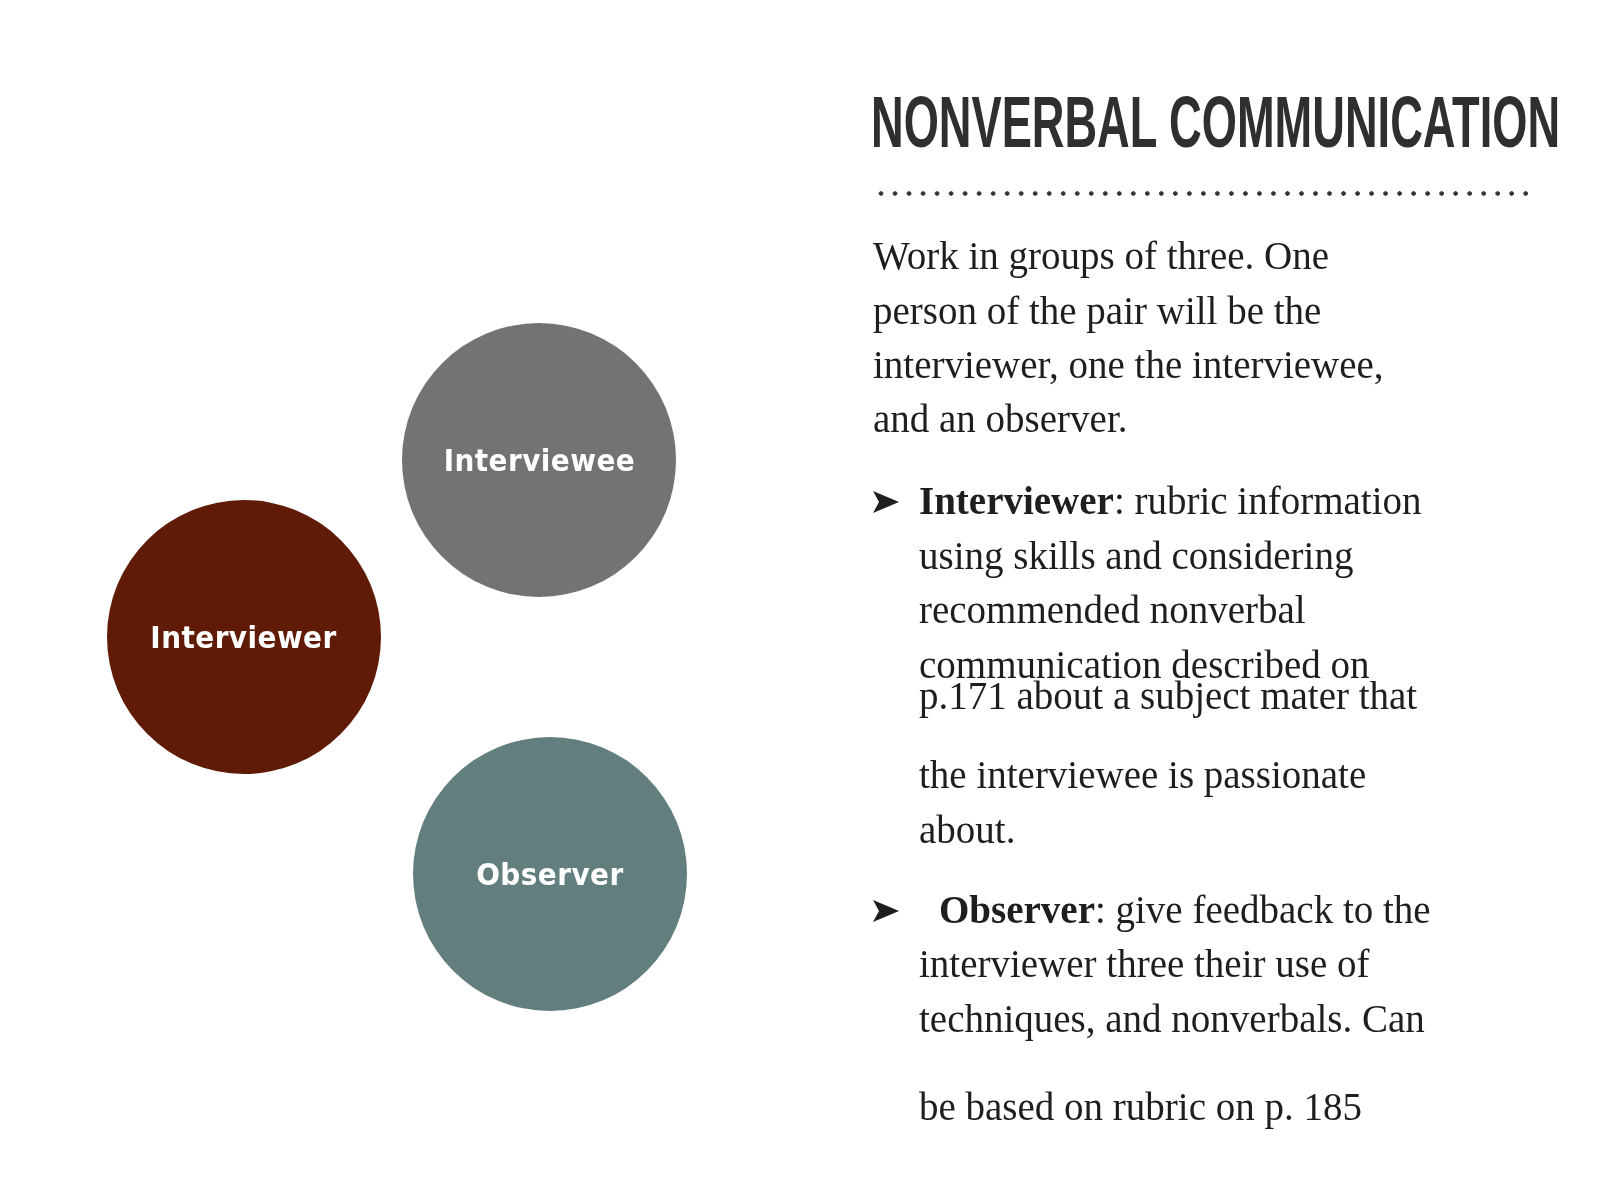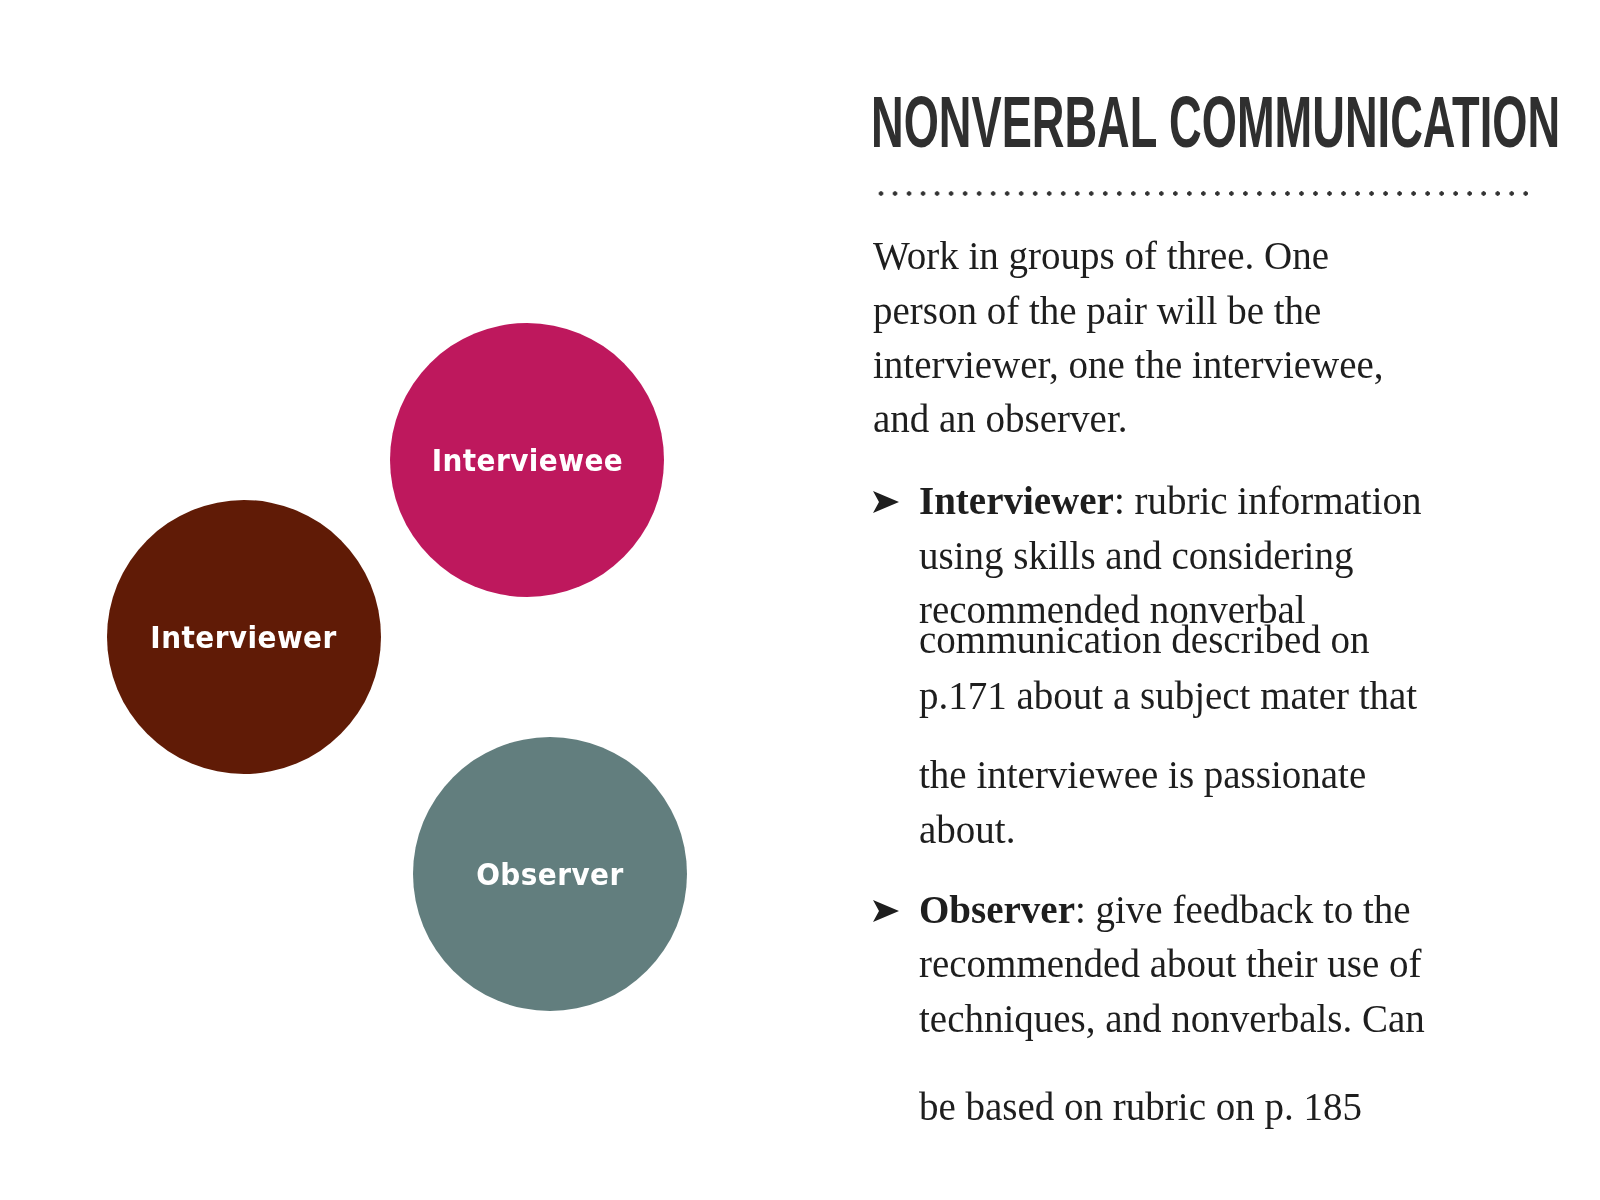--- a/index.html
+++ b/index.html
@@ -41,21 +41,21 @@
     position: absolute; width: 26px; height: 22px;
   }
   .bullet-text { position: absolute; left: 919px; top: 0; }
   .bold { font-weight: bold; }
 </style>
 </head>
 <body>
 
 <div class="slide">
 
-  <div class="circle" style="left:390px; top:323px; background:#be185d;">
+  <div class="circle" style="left:402px; top:323px; background:#737373;">
     <span class="label">Interviewee</span>
   </div>
   <div class="circle" style="left:107px; top:500px; background:#601B06;">
     <span class="label">Interviewer</span>
   </div>
   <div class="circle" style="left:413px; top:737px; background:#627E7E;">
     <span class="label">Observer</span>
   </div>
 
   <div class="title">NONVERBAL COMMUNICATION</div>
@@ -70,31 +70,31 @@
 
   <svg class="bullet-arrow" style="left:873px; top:491px;" viewBox="0 0 26 22">
     <path d="M0 0 L26 11 L0 22 L6 11 Z" fill="#1e1e1e"></path>
   </svg>
   <div class="text-block bullet-text">
     <div class="line" style="top:473px;">
       <span class="bold">Interviewer</span><span>: rubric information</span>
     </div>
     <div class="line" style="top:528px;">using skills and considering</div>
     <div class="line" style="top:582px;font-family:Liberation Serif, serif;">recommended nonverbal</div>
-    <div class="line" style="top:612px;">communication described on</div>
+    <div class="line" style="top:637px;">communication described on</div>
     <div class="line" style="top:668px;">p.171 about a subject mater that</div>
     <div class="line" style="top:747px;text-align:right;">the interviewee is passionate</div>
     <div class="line" style="top:802px;">about.</div>
   </div>
 
   <svg class="bullet-arrow" style="left:873px; top:900px;" viewBox="0 0 26 22">
     <path d="M0 0 L26 11 L0 22 L6 11 Z" fill="#1e1e1e"></path>
   </svg>
   <div class="text-block bullet-text">
-    <div class="line" style="top:882px;">
+    <div class="line" style="top:882px;margin-left:20px;">
       <span class="bold">Observer</span><span>: give feedback to the</span>
     </div>
-    <div class="line" style="top:936px;">recommended about their use of</div>
+    <div class="line" style="top:936px;">interviewer three their use of</div>
     <div class="line" style="top:991px;">techniques, and nonverbals. Can</div>
     <div class="line" style="top:1046px;margin-top:33px;">be based on rubric on p. 185</div>
   </div>
 
 </div>
 
 </body></html>

